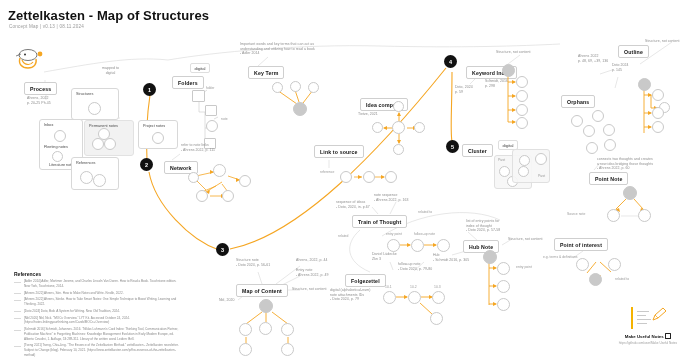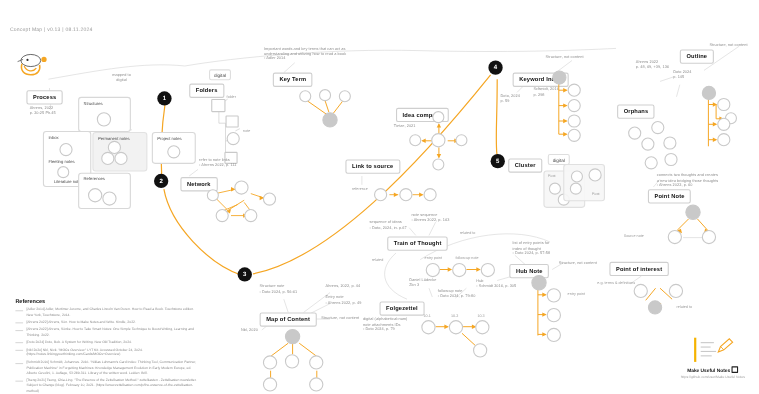--- a/index.html
+++ b/index.html
@@ -126,20 +126,21 @@
 
   <svg class="layer">
     <g fill="none" stroke="#F5A623" stroke-width="1.1">
       <path d="M150,95 C147,115 146,140 147,160"></path>
       <path d="M149,172 C155,205 190,240 219,250"></path>
       <path d="M230,249 C300,235 380,150 446,68"></path>
       <path d="M452,72 C452,110 450,130 452,142"></path>
     </g>
   </svg>
 
+  <div class="abs title">Zettelkasten - Map of Structures</div>
   <div class="abs subtitle">Concept Map | v0.13 | 08.11.2024</div>
 
   <div class="abs" style="left:14px;top:48px;">
     <svg width="34" height="22" viewBox="0 0 34 22">
       <ellipse cx="14" cy="7" rx="9" ry="5.5" fill="none" stroke="#555" stroke-width="0.8"></ellipse>
       <path d="M6,10 C4,16 8,20 14,20 C20,20 23,16 22,11" fill="none" stroke="#F5A623" stroke-width="1.4"></path>
       <path d="M8,12 C10,17 16,18 19,14" fill="none" stroke="#F5A623" stroke-width="1.2"></path>
       <circle cx="26" cy="6" r="2.4" fill="#F5A623"></circle>
       <circle cx="11" cy="6.5" r="1" fill="#333"></circle>
       <path d="M2,8 L7,6" stroke="#555" stroke-width="0.7"></path>

